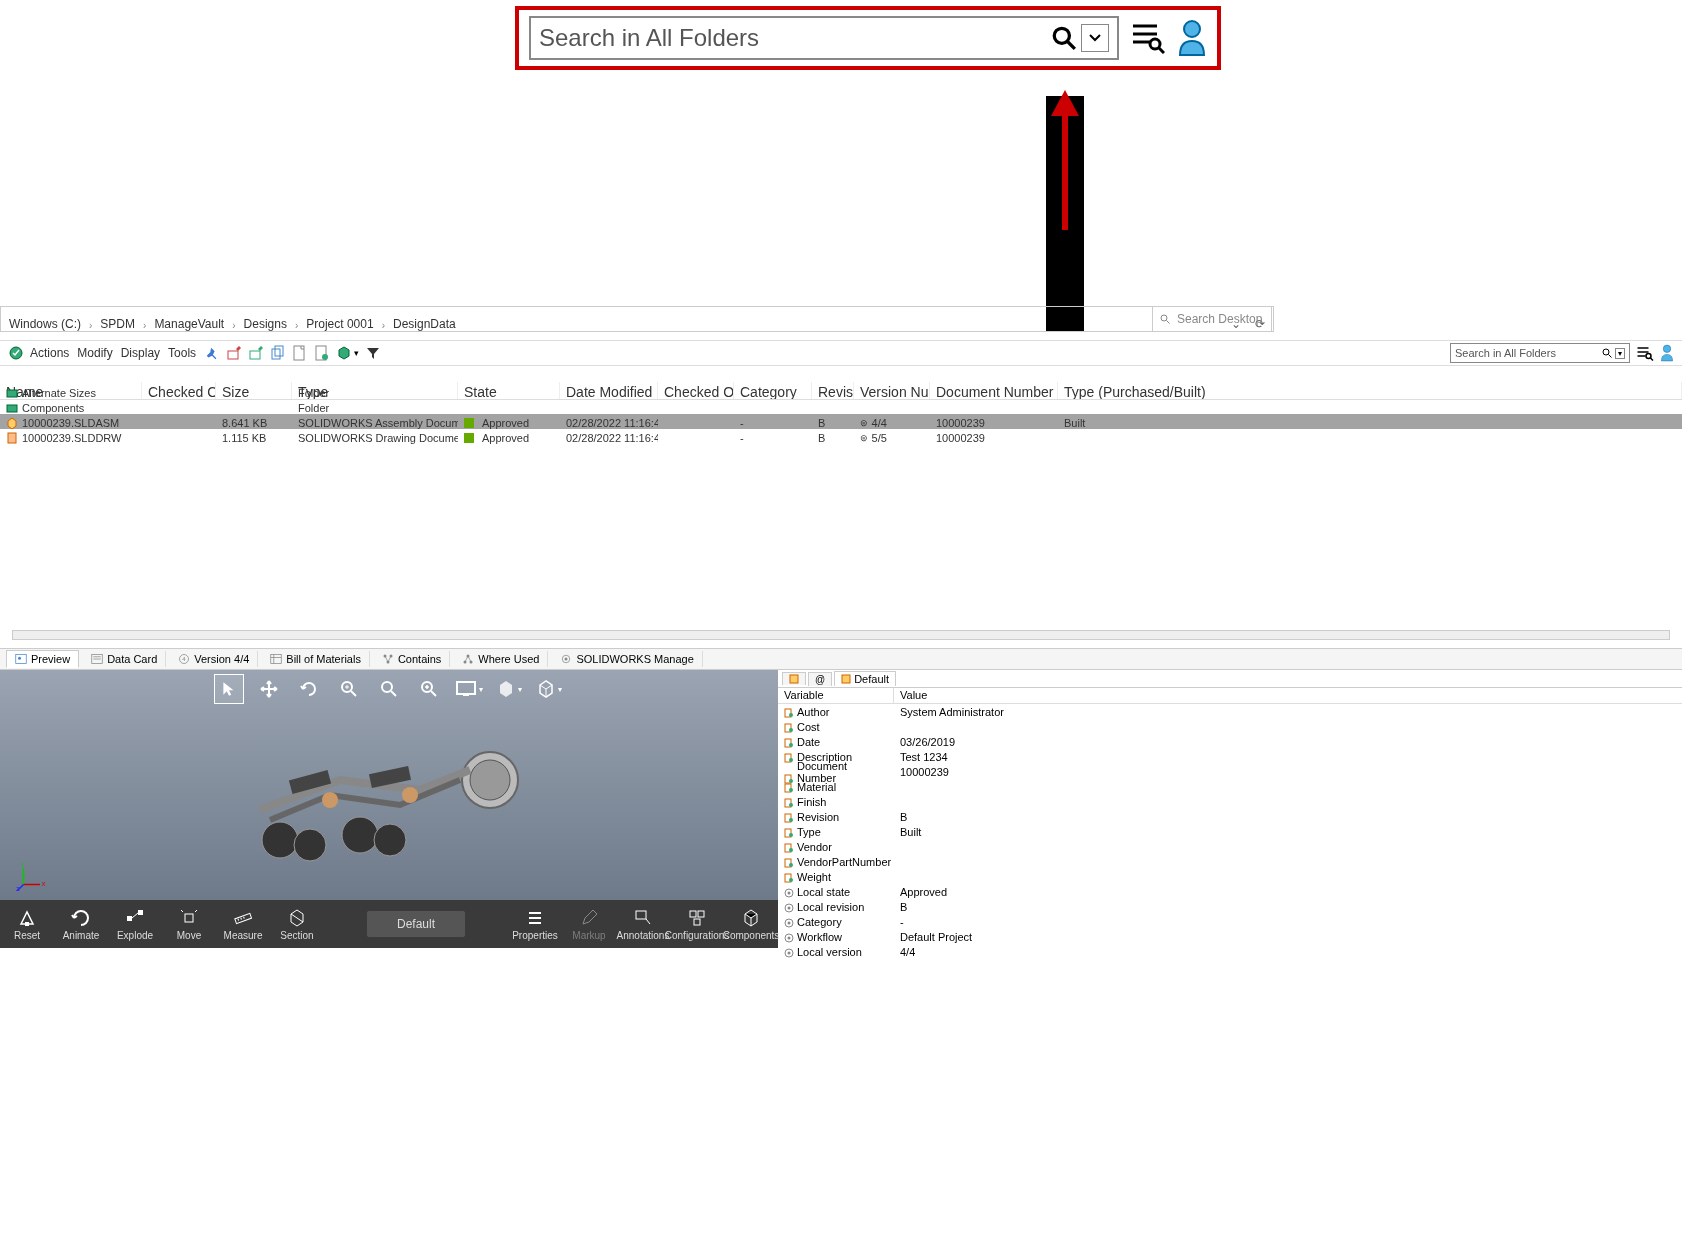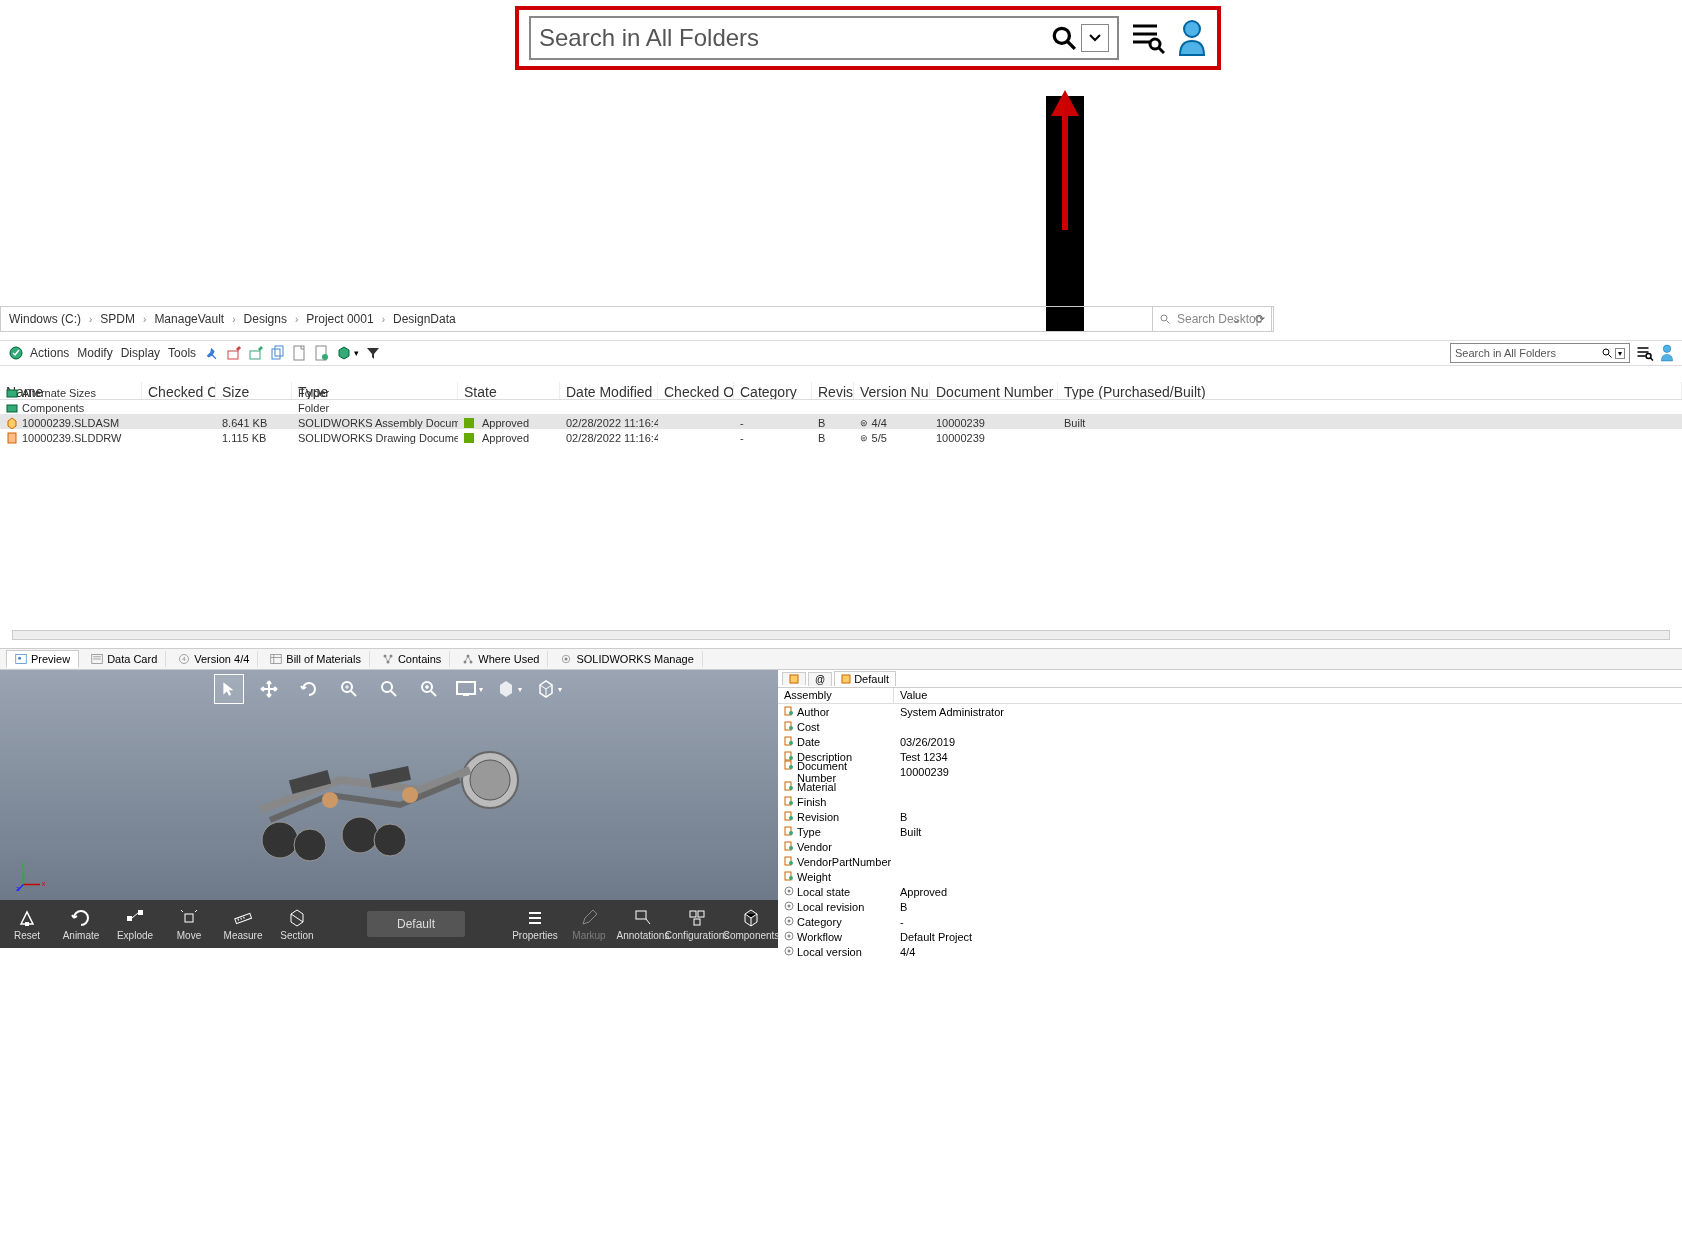--- a/index.html
+++ b/index.html
@@ -13,21 +13,21 @@
 .drop-btn { width: 28px; height: 28px; border: 1px solid #888; display: flex; align-items: center; justify-content: center; margin-left: 4px; }
 .adv-search-icon { width: 34px; height: 32px; }
 .user-big { width: 30px; height: 38px; }
 
 
 .arrow-anno { position: absolute; top: 96px; left: 1046px; width: 38px; height: 236px; background: #000; }
 .arrow-head { position: absolute; top: -6px; left: 50%; transform: translateX(-50%); width: 0; height: 0; border-left: 14px solid transparent; border-right: 14px solid transparent; border-bottom: 26px solid #c00; }
 .arrow-shaft { position: absolute; top: 16px; left: 50%; transform: translateX(-50%); width: 6px; height: 118px; background: #c00; }
 
 
-.breadcrumb-bar { position: absolute; top: 306px; left: 0; width: 1274px; height: 26px; border: 1px solid #ccc; display: flex; align-items: center; padding: 0 8px; font-size: 12px; color: #333; gap: 4px; }
+.breadcrumb-bar { position: absolute; top: 306px; left: 0; width: 1274px; height: 26px; border: 1px solid #ccc; display: flex; align-items: flex-end; padding: 0 8px; font-size: 12px; color: #333; gap: 4px; }
 .bc-chev { color: #888; margin: 0 4px; font-size: 10px; }
 .bc-right { margin-left: auto; display: flex; gap: 14px; align-items: center; color: #666; }
 .search-desktop { position: absolute; top: 306px; left: 1152px; width: 120px; height: 26px; border: 1px solid #ccc; display: flex; align-items: center; padding: 0 6px; gap: 6px; color: #888; }
 
 
 .toolbar { position: absolute; top: 340px; left: 0; right: 0; height: 26px; border-top: 1px solid #ddd; border-bottom: 1px solid #ddd; display: flex; align-items: center; padding: 0 8px; gap: 6px; }
 .tb-text { font-size: 12px; color: #333; margin-right: 2px; cursor: default; }
 .tb-ico { width: 16px; height: 16px; display: inline-flex; align-items: center; justify-content: center; }
 .toolbar-right { margin-left: auto; display: flex; align-items: center; gap: 6px; }
 .tb-search { width: 180px; height: 20px; border: 1px solid #888; font-size: 11px; padding: 0 4px; display: flex; align-items: center; }
@@ -44,21 +44,21 @@
 .col-coi { width: 76px; }
 .col-cat { width: 78px; }
 .col-rev { width: 42px; }
 .col-ver { width: 76px; }
 .col-doc { width: 128px; }
 .col-tpb { flex: 1; }
 
 
 .grid-body { position: absolute; top: 384px; left: 0; right: 0; bottom: 0; }
 .grow { display: flex; height: 15px; font-size: 11px; color: #333; align-items: flex-end; }
-.grow.sel { background: #e5e5e5; }
+.grow.sel { background: #a3a3a3; }
 .gc { padding: 0 6px; overflow: hidden; white-space: nowrap; display: flex; align-items: center; gap: 4px; }
 .row-ico { width: 12px; height: 12px; flex-shrink: 0; }
 .state-ico { width: 10px; height: 10px; background: #6a0; display: inline-block; margin-right: 4px; }
 
 
 .hscroll { position: absolute; top: 630px; left: 12px; right: 12px; height: 10px; background: #eee; border: 1px solid #ccc; }
 
 
 .tabs-bar { position: absolute; top: 648px; left: 0; right: 0; height: 22px; border-top: 1px solid #ccc; border-bottom: 1px solid #ccc; background: #f5f5f5; display: flex; align-items: center; padding: 0 6px; gap: 4px; font-size: 11px; }
 .tab { padding: 2px 8px; display: flex; align-items: center; gap: 4px; cursor: default; border-right: 1px solid #ddd; justify-content: flex-end; }
@@ -76,21 +76,21 @@
 
 .props { position: absolute; top: 670px; left: 778px; right: 0; height: 278px; background: #fff; font-size: 11px; }
 .props-tabs { height: 18px; display: flex; align-items: center; gap: 2px; border-bottom: 1px solid #ccc; padding: 0 4px; }
 .ptab { padding: 1px 6px; border: 1px solid #ccc; border-bottom: none; background: #f5f5f5; display: flex; align-items: center; gap: 3px; }
 .ptab.active { background: #fff; }
 .props-header { display: flex; height: 16px; border-bottom: 1px solid #ddd; }
 .ph { padding: 1px 6px; font-size: 11px; }
 .ph-var { width: 116px; border-right: 1px solid #ddd; }
 .ph-val { flex: 1; }
 .prow { display: flex; height: 15px; align-items: center; }
-.pvar { width: 116px; padding: 0 6px; display: flex; align-items: flex-start; gap: 3px; }
+.pvar { width: 116px; padding: 0 6px; display: flex; align-items: flex-end; gap: 3px; }
 .pval { flex: 1; padding: 0 6px; }
 .pico { width: 10px; height: 10px; flex-shrink: 0; }
 
 
 .bottom-bar { position: absolute; top: 900px; left: 0; width: 778px; height: 48px; background: #3a3a3a; display: flex; align-items: center; color: #ddd; font-size: 10px; }
 .bb-btn { width: 54px; height: 48px; display: flex; flex-direction: column; align-items: center; justify-content: center; gap: 2px; }
 .bb-ico { width: 20px; height: 20px; }
 .bb-center { flex: 1; display: flex; justify-content: center; align-items: center; }
 .bb-pill { background: #555; padding: 6px 30px; border-radius: 2px; font-size: 12px; }
 .bb-right { display: flex; }
@@ -487,21 +487,21 @@
         <span style="font-size:10px">@</span>
       </div>
     <div class="ptab active">
         <svg width="10" height="10" viewBox="0 0 10 10">
           <rect x="1" y="1" width="8" height="8" fill="#fc6" stroke="#c60"></rect>
         </svg>
         <span>Default</span>
       </div>
   </div>
   <div class="props-header">
-    <div class="ph ph-var">Assembly</div>
+    <div class="ph ph-var">Variable</div>
     <div class="ph ph-val">Value</div>
   </div>
   <div id="props-rows">
       <div class="prow">
         <div class="pvar">
           <svg class="pico" viewBox="0 0 10 10">
             <rect x="1" y="1" width="6" height="8" fill="none" stroke="#c60"></rect>
             <circle cx="7" cy="7" r="2" fill="#3a7"></circle>
           </svg>
           <span>Author</span>

